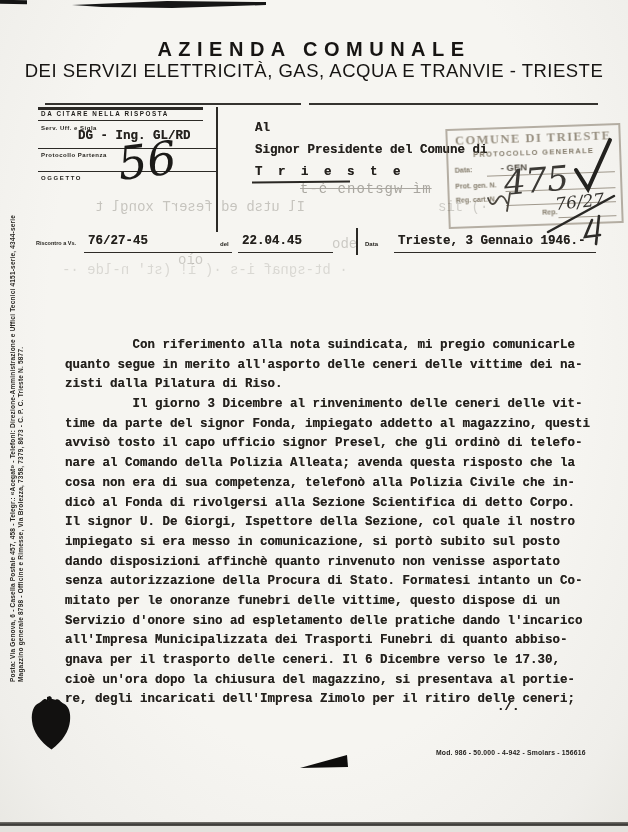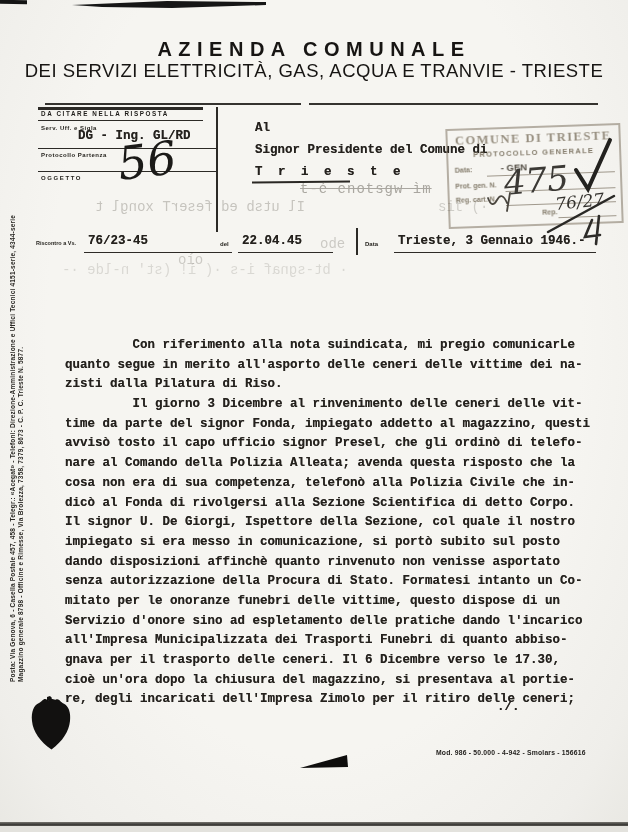--- a/index.html
+++ b/index.html
@@ -73,21 +73,21 @@
   #stl4{left:108px;top:90px;width:58px;}
 
   
   .ghost{position:absolute;font-family:"Liberation Mono","DejaVu Sans Mono",monospace;
     font-size:14px;color:#6b675e;filter:blur(.4px);white-space:pre;}
   #ghosts span:nth-of-type(1){left:300px;top:181px;opacity:.55;text-decoration:line-through;letter-spacing:1px;}
   #ghosts span:nth-of-type(2){left:95px;top:199px;opacity:.34;transform:scaleX(-1);}
   #ghosts span:nth-of-type(3){left:438px;top:199px;opacity:.28;}
   #ghosts span:nth-of-type(4){left:62px;top:262px;opacity:.2;transform:scaleX(-1);}
   #ghosts span:nth-of-type(5){left:178px;top:252px;opacity:.3;}
-  #ghosts span:nth-of-type(6){left:320px;top:236px;opacity:.3;}
+  #ghosts span:nth-of-type(6){left:332px;top:236px;opacity:.3;}
 
   
   #r-lab{left:36px;top:240px;font-size:5.5px;font-weight:700;color:#26241f;}
   #r-v1{left:88px;top:234px;}
   #r-u1{left:84px;top:252px;width:148px;height:1.3px;background:#2e2b27;}
   #r-del{left:220px;top:241px;font-size:6px;font-weight:700;color:#26241f;}
   #r-v2{left:242px;top:234px;}
   #r-u2{left:238px;top:252px;width:95px;height:1.3px;background:#2e2b27;}
   #r-bar{left:356px;top:228px;width:1.6px;height:27px;background:#2c2a26;}
   #r-dat{left:365px;top:241px;font-size:6px;font-weight:700;color:#26241f;}
@@ -165,21 +165,21 @@
   <span class="ghost">t-é enotsgw ìm</span>
       <span class="ghost">Il utsb ed feserT xongl t</span>
       <span class="ghost">sit (·</span>
       <span class="ghost">· bt-sgnaf i-s ·( ì! (st' n-lde ·-</span>
       <span class="ghost">oío</span>
       <span class="ghost">ode</span>
     </div>
 
   <div>
     <div class="abs" id="r-lab">Riscontro a Vs.</div>
-    <div class="abs tw" id="r-v1">76/23-45</div>
+    <div class="abs tw" id="r-v1">76/27-45</div>
     <div class="abs" id="r-u1"></div>
     <div class="abs" id="r-del">del</div>
     <div class="abs tw" id="r-v2">22.04.45</div>
     <div class="abs" id="r-u2"></div>
     <div class="abs" id="r-bar"></div>
     <div class="abs" id="r-dat">Data</div>
     <div class="abs tw" id="r-v3">Trieste, 3 Gennaio 1946.-</div>
     <div class="abs" id="r-u3"></div>
   </div>
 

